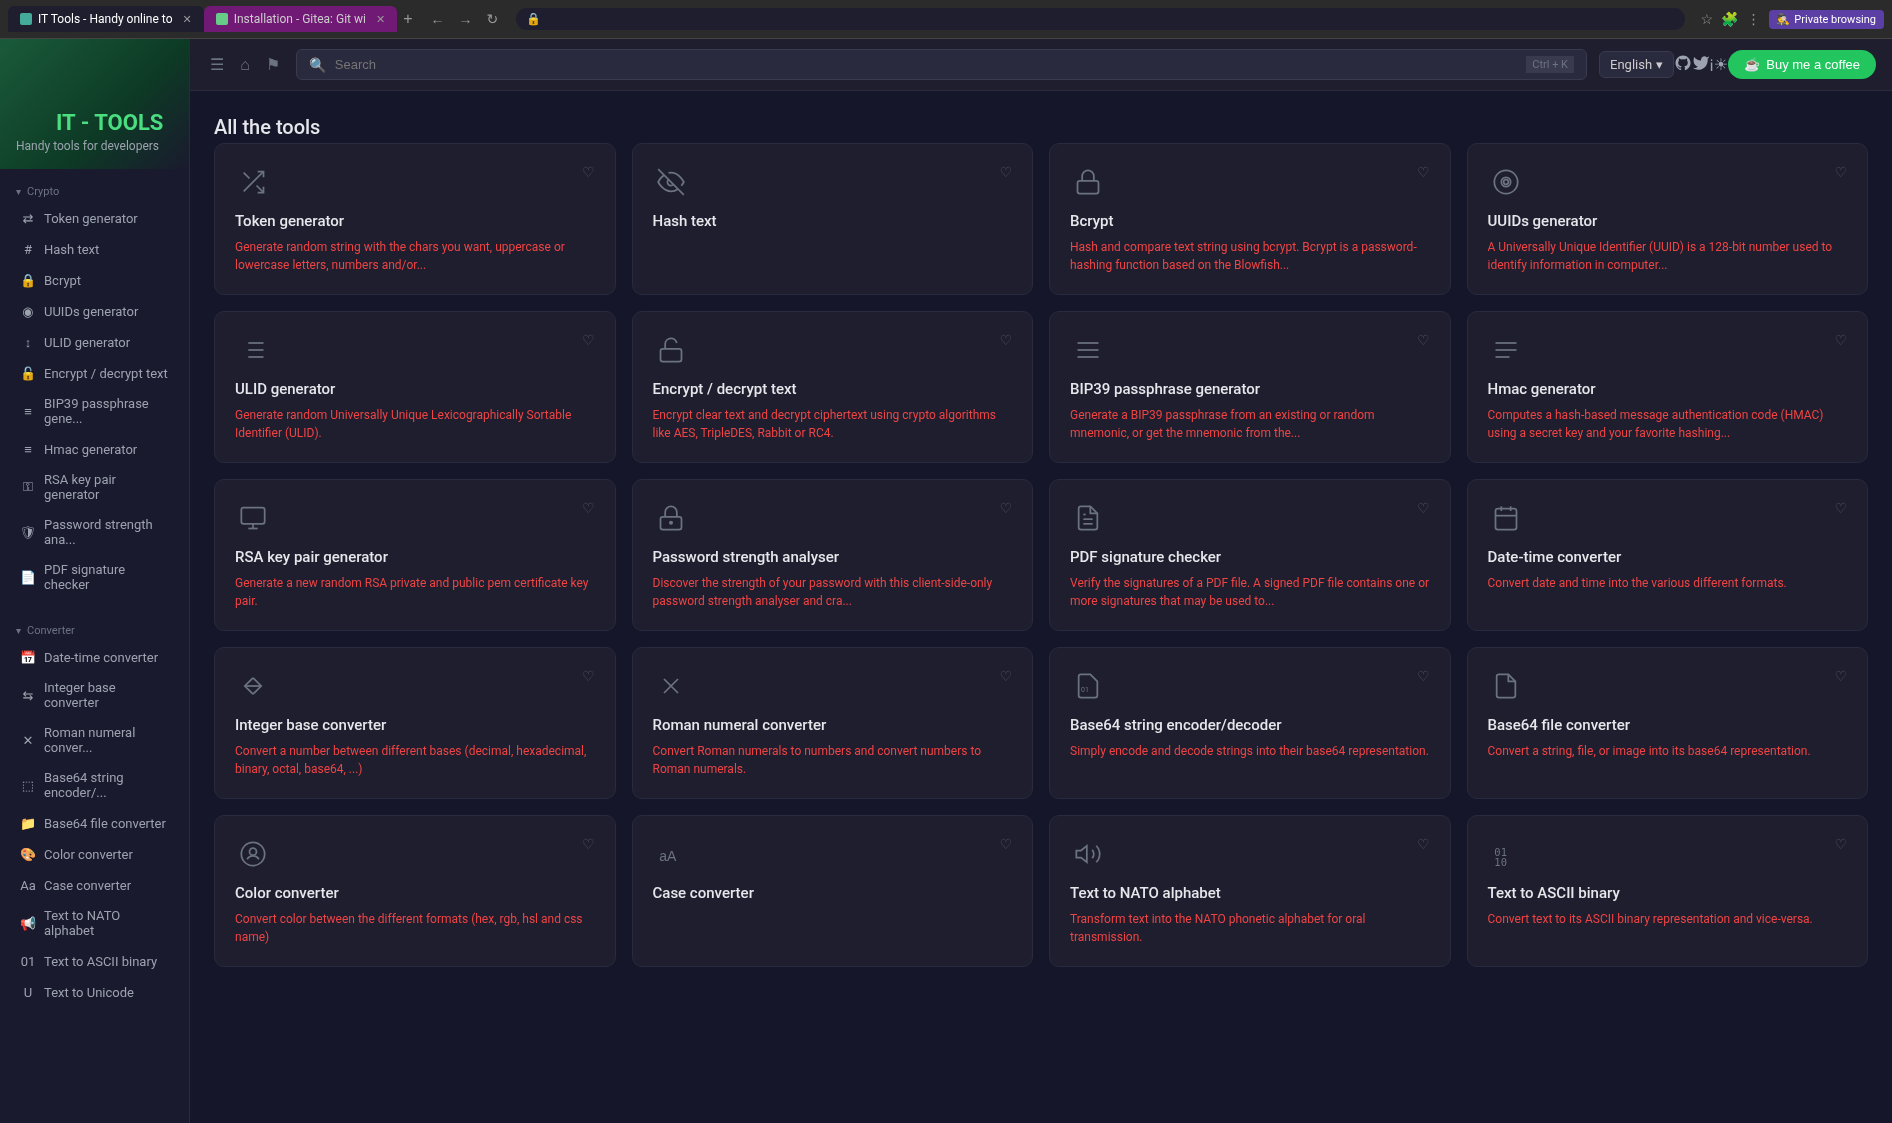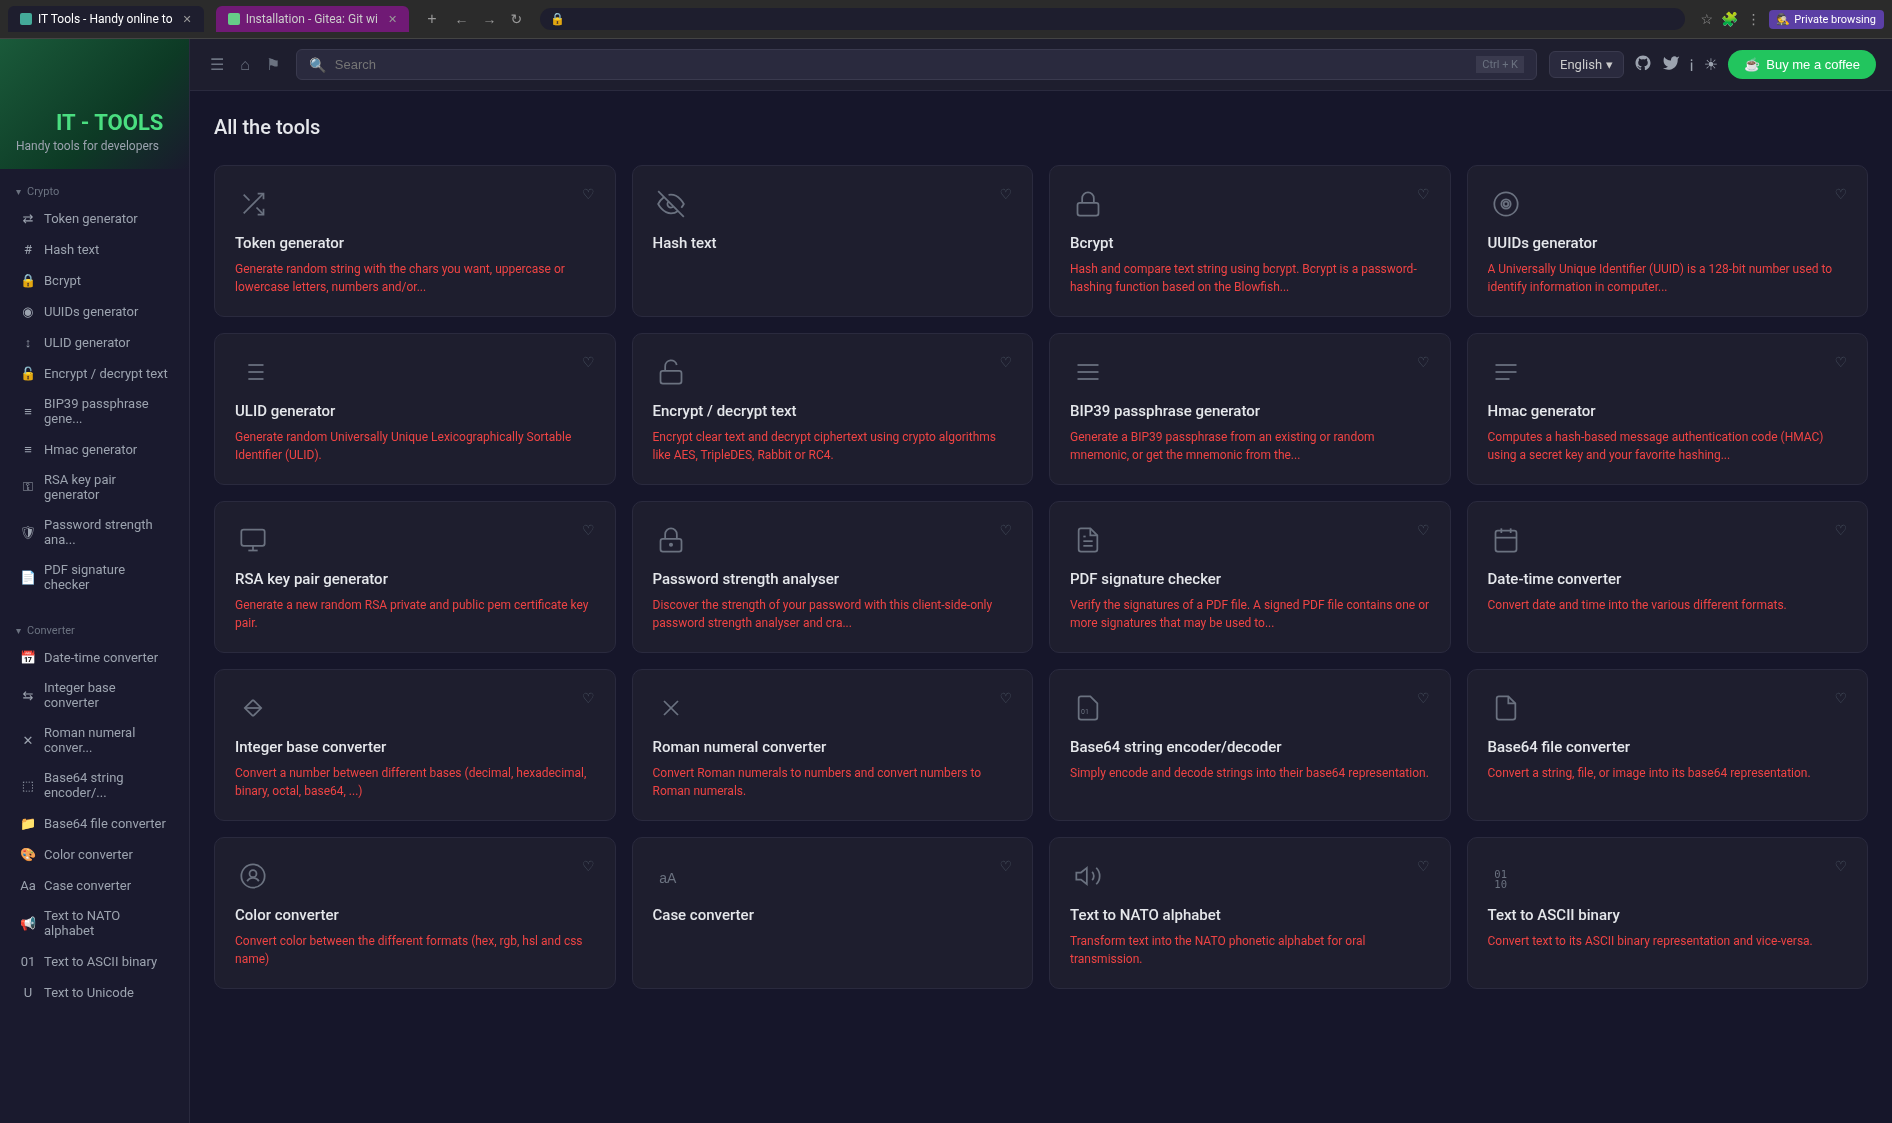--- a/index.html
+++ b/index.html
@@ -1,20 +1,20 @@
 <!DOCTYPE html>
 <html><head>
   <meta charset="utf-8">
   <style>
     * { box-sizing: border-box; margin: 0; padding: 0; }
     body { font-family: -apple-system, BlinkMacSystemFont, 'Segoe UI', Roboto, sans-serif; background: #1a1a2e; color: #ccc; display: flex; flex-direction: column; height: 100vh; overflow: hidden; }
 
     
     .browser-chrome { background: #2b2b2b; padding: 6px 8px; display: flex; align-items: center; gap: 8px; border-bottom: 1px solid #444; flex-shrink: 0; }
-    .browser-tabs { display: flex; align-items: center; gap: 12px; }
+    .browser-tabs { display: flex; align-items: center; gap: 0; }
     .browser-tab { background: #701a75; border-radius: 6px 6px 0 0; padding: 6px 12px; font-size: 12px; color: #ccc; display: flex; align-items: center; gap: 6px; cursor: pointer; white-space: nowrap; max-width: 200px; overflow: hidden; text-overflow: ellipsis; }
     .browser-tab.active { background: #1e1e2e; color: #fff; }
     .browser-tab .tab-close { color: #999; font-size: 11px; margin-left: 4px; }
     .browser-tab .tab-favicon { width: 12px; height: 12px; background: #4a9; border-radius: 2px; display: inline-block; flex-shrink: 0; }
     .browser-tab .tab-favicon.gitea { background: #6c8; }
     .tab-add { background: none; border: none; color: #999; font-size: 16px; cursor: pointer; padding: 2px 6px; }
     .browser-controls { display: flex; align-items: center; gap: 6px; background: #1e1e2e; border-radius: 20px; padding: 4px 10px; flex: 1; margin: 0 8px; }
     .url-bar { flex: 1; background: none; border: none; color: #ccc; font-size: 13px; outline: none; }
     .nav-btn { background: none; border: none; color: #999; font-size: 14px; cursor: pointer; padding: 2px 4px; }
     .browser-actions { display: flex; align-items: center; gap: 8px; }
@@ -36,28 +36,28 @@
     .sidebar-item-icon { width: 16px; height: 16px; display: flex; align-items: center; justify-content: center; font-size: 13px; flex-shrink: 0; }
 
     
     .topbar { background: #1e1e2e; border-bottom: 1px solid #2a2a3e; padding: 0 16px; height: 52px; display: flex; align-items: center; gap: 12px; flex-shrink: 0; }
     .topbar-icons { display: flex; align-items: center; gap: 8px; }
     .topbar-icon { color: #6b7280; cursor: pointer; font-size: 16px; padding: 4px; }
     .search-bar { flex: 1; background: #2a2a3e; border: 1px solid #3a3a4e; border-radius: 6px; display: flex; align-items: center; padding: 6px 12px; gap: 8px; }
     .search-icon { color: #6b7280; font-size: 14px; }
     .search-input { background: none; border: none; color: #ccc; font-size: 13px; flex: 1; outline: none; }
     .search-shortcut { background: #3a3a4e; border-radius: 0; padding: 2px 6px; font-size: 11px; color: #6b7280; }
-    .topbar-right { display: flex; align-items: center; gap: 10px; }
+    .topbar-right { display: flex; align-items: center; }
     .lang-select { background: #2a2a3e; border: 1px solid #3a3a4e; border-radius: 6px; color: #ccc; font-size: 13px; padding: 5px 10px; cursor: pointer; display: flex; align-items: center; gap: 4px; }
     .topbar-action-icon { color: #9ca3af; font-size: 16px; cursor: pointer; }
     .coffee-btn { background: #22c55e; color: #fff; border: none; border-radius: 20px; padding: 7px 16px; font-size: 13px; cursor: pointer; display: flex; align-items: center; gap: 6px; white-space: nowrap; }
 
     
     .main-content { flex: 1; overflow-y: auto; padding: 24px; background: #16162a; }
-    .page-title { font-size: 20px; color: #e5e7eb; margin-bottom: 26px; font-weight: 500; }
+    .page-title { font-size: 20px; color: #e5e7eb; margin-bottom: 4px; font-weight: 500; }
 
     
     .tools-grid { display: grid; grid-template-columns: repeat(4, 1fr); gap: 16px; }
     .tool-card { background: #1e1e2e; border: 1px solid #2a2a3e; border-radius: 10px; padding: 20px; cursor: pointer; position: relative; transition: border-color 0.2s; }
     .tool-card-top { display: flex; align-items: flex-start; justify-content: space-between; margin-bottom: 12px; }
     .tool-card-icon { width: 36px; height: 36px; display: flex; align-items: center; justify-content: center; }
     .tool-card-icon svg { width: 28px; height: 28px; fill: none; stroke: #6b7280; stroke-width: 1.5; }
     .heart-icon { color: #4b5563; font-size: 14px; cursor: pointer; }
     .tool-card-name { font-size: 15px; color: #e5e7eb; font-weight: 500; margin-bottom: 8px; }
     .tool-card-desc { font-size: 12px; color: #ef4444; line-height: 1.5; display: -webkit-box; -webkit-line-clamp: 2; -webkit-box-orient: vertical; overflow: hidden; }

